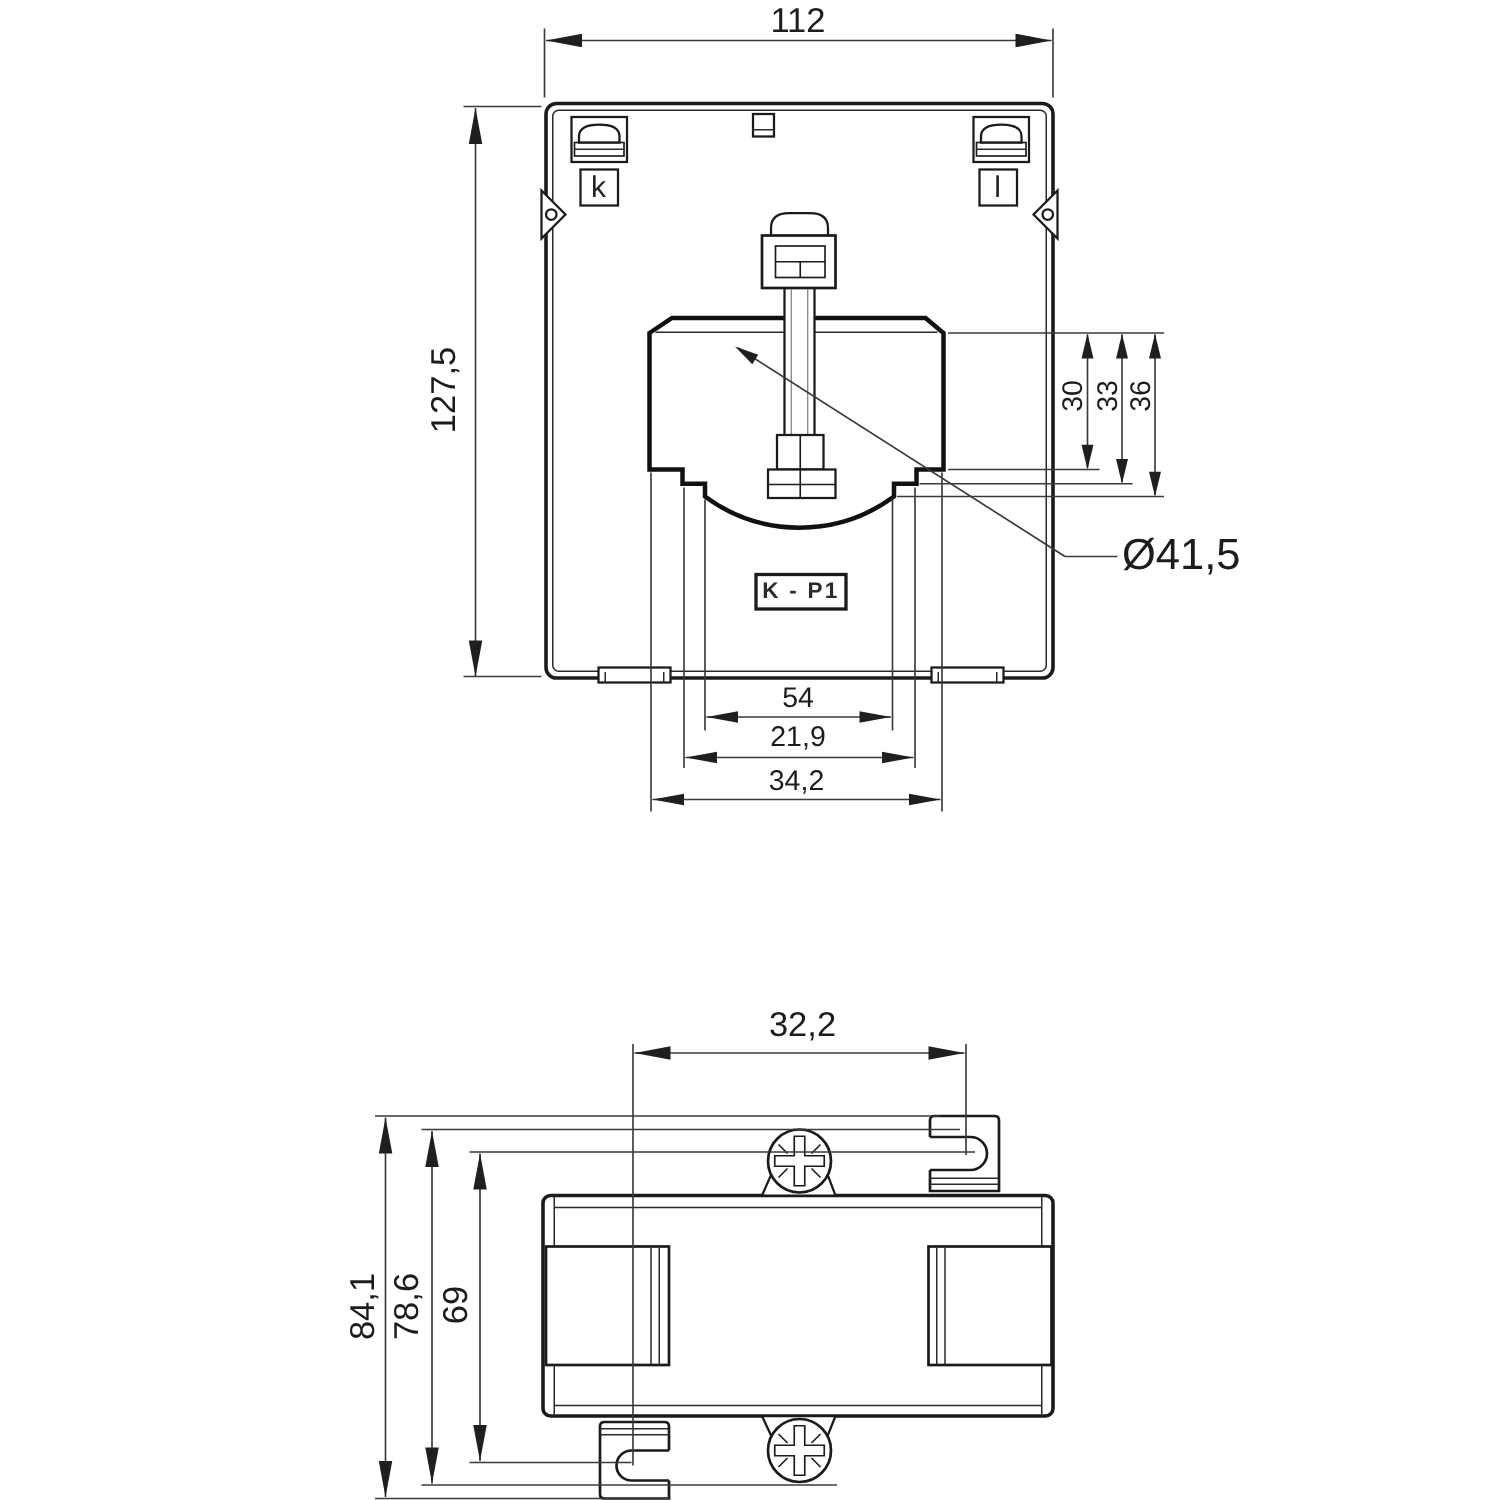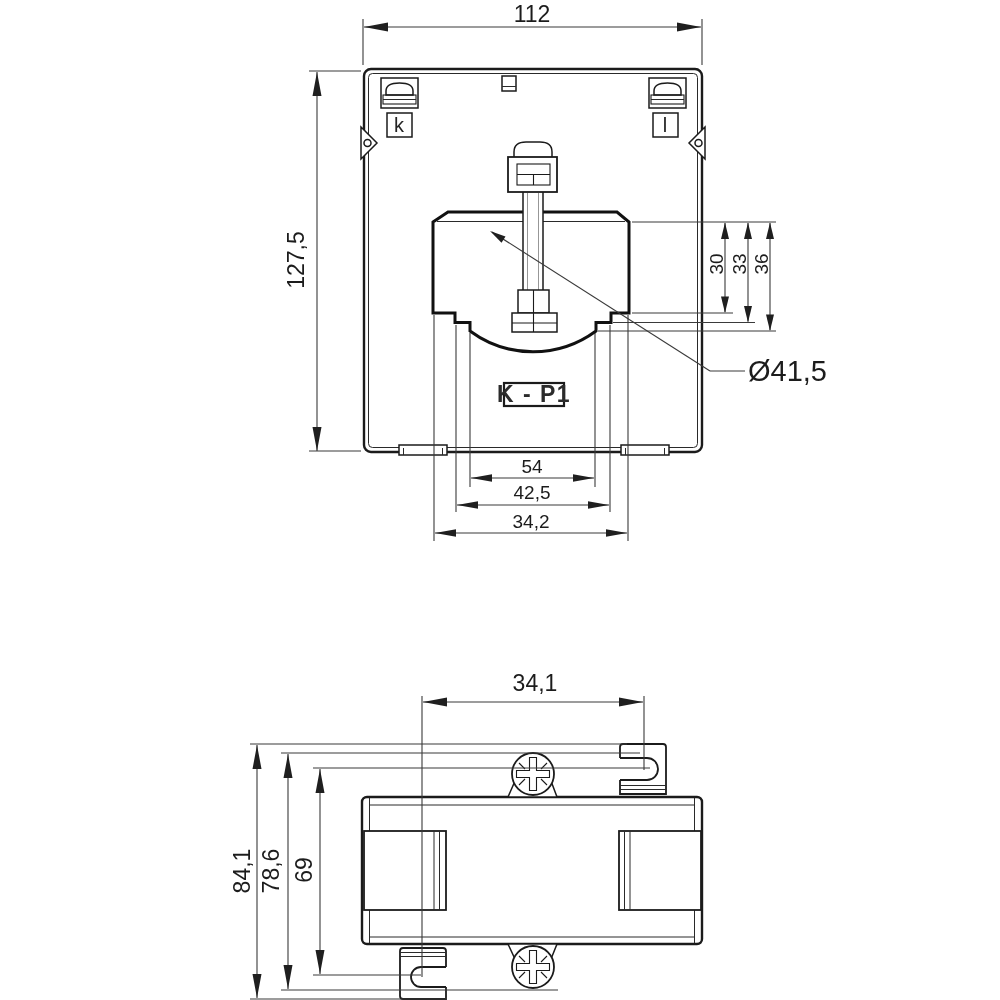--- a/index.html
+++ b/index.html
@@ -18,21 +18,21 @@
   .dim   {fill:none;stroke:#3a3a3a;stroke-width:1.1;}
   .arr   {fill:#1f1f1f;stroke:none;}
   
   .lbl{position:absolute;color:#1c1c1c;white-space:nowrap;line-height:1;
        transform:translate(-50%,-50%);}
   .rot{transform:translate(-50%,-50%) rotate(-90deg);}
   .sm {font-size:19px;}
   .md {font-size:23px;}
   .big{font-size:29px;transform:translate(0,-50%);}
   .term{font-size:20px;color:#242424;}
-  .marking{font-size:23px;font-weight:700;letter-spacing:1.5px;color:#2b2b2b;}
+  .marking{font-size:15px;font-weight:700;letter-spacing:1.5px;color:#2b2b2b;}
 </style>
 </head>
 <body>
 
 <div class="stage">
 
 <svg class="art" width="1000" height="1000" viewBox="0 0 1000 1000">
 
   <g>
 
@@ -251,20 +251,20 @@
 <span class="lbl md" style="left:532px;top:14px;">112</span>
 <span class="lbl md rot" style="left:296px;top:260px;">127,5</span>
 <span class="lbl sm rot" style="left:716px;top:264px;">30</span>
 <span class="lbl sm rot" style="left:739px;top:264px;">33</span>
 <span class="lbl sm rot" style="left:761px;top:264px;">36</span>
 <span class="lbl big" style="left:748px;top:371px;">Ø41,5</span>
 <span class="lbl term" style="left:399px;top:125px;">k</span>
 <span class="lbl term" style="left:665px;top:125px;">l</span>
 <span class="lbl marking" style="left:534px;top:394px;">K - P1</span>
 <span class="lbl sm" style="left:532px;top:466px;">54</span>
-<span class="lbl sm" style="left:532px;top:492px;">42,5</span>
+<span class="lbl sm" style="left:532px;top:492px;">21,9</span>
 <span class="lbl sm" style="left:531px;top:521px;">34,2</span>
-<span class="lbl md" style="left:535px;top:683px;">34,1</span>
+<span class="lbl md" style="left:535px;top:683px;">32,2</span>
 <span class="lbl md rot" style="left:242px;top:871px;">84,1</span>
 <span class="lbl md rot" style="left:271px;top:871px;">78,6</span>
 <span class="lbl md rot" style="left:304px;top:870px;">69</span>
 
 </div>
 
 </body></html>

